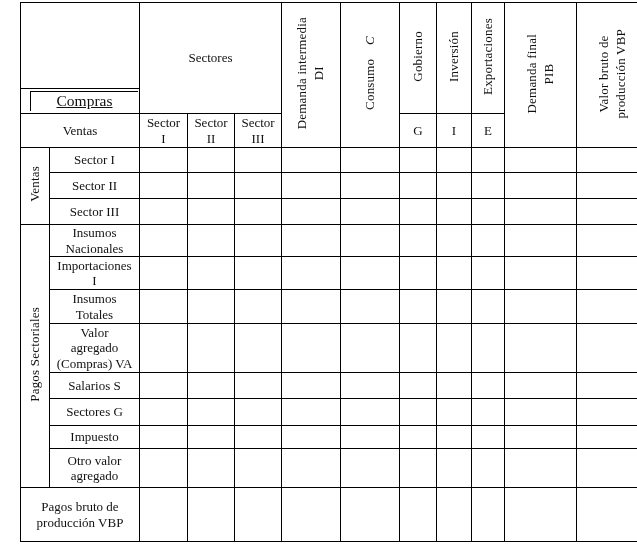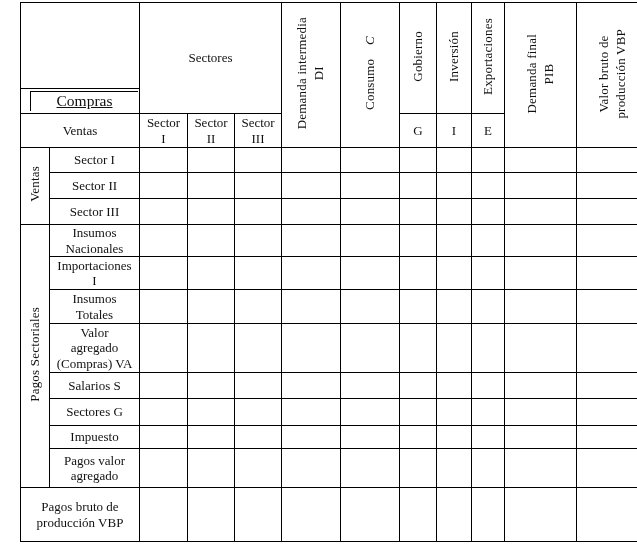--- a/index.html
+++ b/index.html
@@ -242,21 +242,21 @@
           <td></td>
           <td></td>
           <td></td>
           <td></td>
           <td></td>
           <td></td>
           <td></td>
           <td></td>
         </tr>
         <tr>
-          <td class="rowlabel">Pagos valor
+          <td class="rowlabel">Otro valor
 agregado</td>
           <td></td>
           <td></td>
           <td></td>
           <td></td>
           <td></td>
           <td></td>
           <td></td>
           <td></td>
           <td></td>

